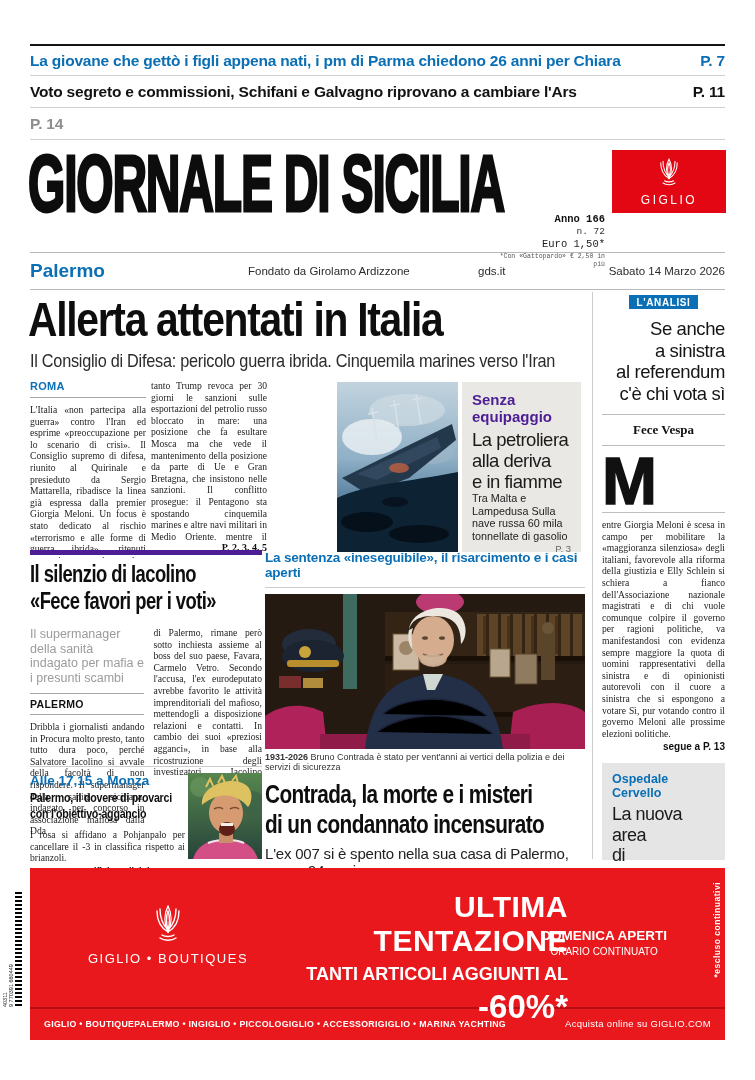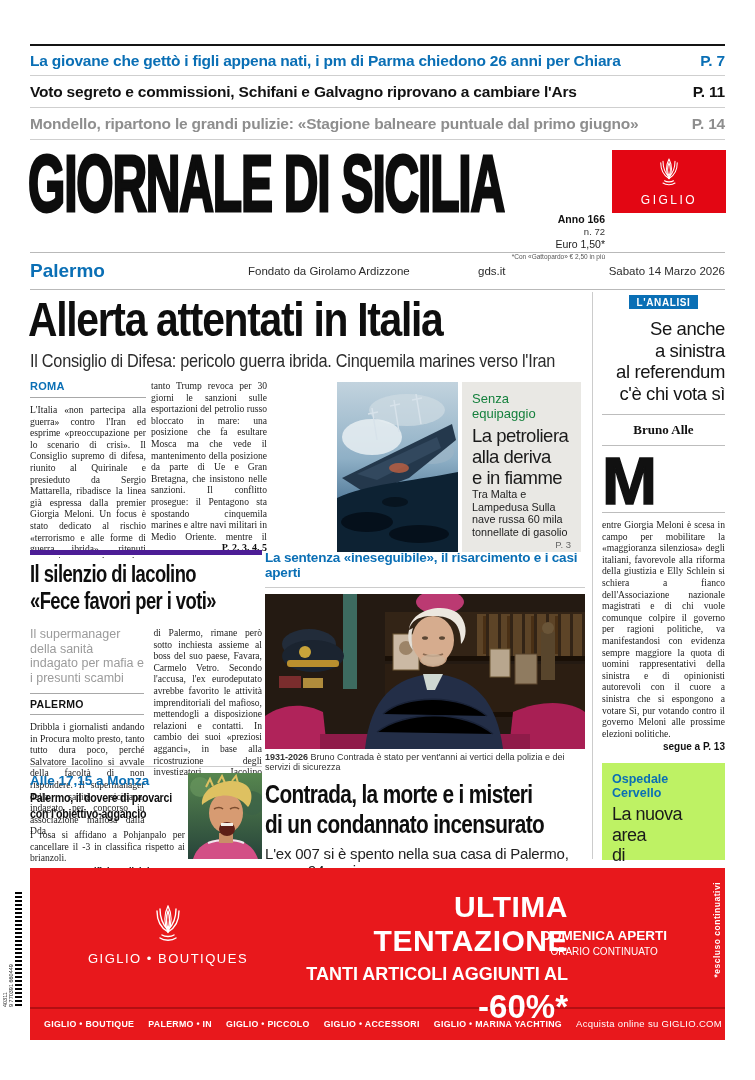--- a/index.html
+++ b/index.html
@@ -16,21 +16,21 @@
   .strip-row:first-child { border-top:2px solid #141414; }
   .strip-blue { color:#0a6fb5; } .strip-black { color:#121212; } .strip-gray { color:#8e8e8e; }
 
   
   .masthead-title { left:28px; top:144px; font-size:80px; font-weight:bold; line-height:1;
                     letter-spacing:-2px; white-space:nowrap; color:#0d0d0d;
                     -webkit-text-stroke:3px #0d0d0d; transform:scaleX(0.60); transform-origin:left top; }
   .logo-box { left:612px; top:150px; width:114px; height:63px; background:#e30613; color:#fff;
               display:flex; flex-direction:column; align-items:center; justify-content:center; gap:3px; }
   .logo-label { font-size:12px; letter-spacing:2.5px; }
-  .edition { left:495px; top:213px; width:110px; text-align:right; line-height:1.25; }
+  .edition { left:495px; top:213px; width:110px; text-align:right; line-height:1.25;font-family:Liberation Mono, monospace; }
   .ed-anno { font-weight:bold; font-size:10.5px; }
   .ed-num { font-size:9.5px; color:#333; }
   .ed-price { font-size:10.5px; color:#222; }
   .ed-note { font-size:6.5px; color:#555; margin-top:2px; }
 
   
   .dateline { left:30px; top:252px; width:695px; height:38px;
               border-top:1px solid #b9b9b9; border-bottom:1px solid #b9b9b9; }
   .dl-city { position:absolute; left:0; top:7px; color:#0a6fb5; font-weight:bold; font-size:19px; }
   .dl-founded { position:absolute; left:218px; top:12px; font-size:11.5px; color:#2b2b2b; }
@@ -48,21 +48,21 @@
           text-align:justify; color:#1c1c1c; }
   .lead-col1 { left:30px; top:380px; width:116px; height:178px; overflow:hidden; }
   .lead-col2 { left:151px; top:380px; width:116px; height:178px; }
   .lead-col2 .body { height:160px; overflow:hidden; }
   .lead-pages { text-align:right; font-family:"Liberation Serif", serif; font-weight:bold; font-size:10px; margin-top:2px; }
   .lead-caption { left:267px; top:487px; width:64px; font-size:8.8px; line-height:10.4px; color:#222; }
   .cap-title { font-weight:bold; }
   .lead-photo { left:337px; top:382px; width:121px; height:170px; }
   .sidebox { left:462px; top:382px; width:119px; height:170px; background:#e9e8e4;
              padding:9px 10px; display:flex; flex-direction:column; }
-  .sb-kicker { color:#15803d; font-weight:normal; font-size:13px; margin-bottom:4px; }
+  .sb-kicker { color:#4c1d95; font-weight:bold; font-size:15px; margin-bottom:4px; }
   .sb-title { font-size:18.5px; line-height:21px; letter-spacing:-0.5px; color:#1a1a1a; }
   .sb-text { margin-top:auto; font-size:10.8px; line-height:12.6px; color:#222; }
   .sb-page { text-align:right; font-size:9.5px; color:#666; margin-top:1px; }
 
   .vrule { left:592px; top:292px; width:1px; height:567px; background:#cccccc; }
 
   
   .analysis { left:602px; top:292px; width:123px; }
   .an-badge-wrap { text-align:center; }
   .an-badge { display:inline-block; background:#0a6fb5; color:#fff; font-weight:bold; font-size:10px;
@@ -107,40 +107,40 @@
   
   .monza { left:30px; top:766px; width:232px; border-top:1px solid #cccccc; padding-top:6px; }
   .mo-kicker { color:#0a6fb5; font-weight:bold; font-size:13.5px; }
   .mo-headline { font-weight:bold; font-size:13px; line-height:15.5px; letter-spacing:-0.3px;
                  width:195px; transform:scaleX(0.82); transform-origin:left top; margin-top:2px; color:#0e0e0e; }
   .mo-body { width:155px; margin-top:8px; }
   .mo-byline { width:155px; text-align:right; font-size:9px; margin-top:2px; }
   .mo-photo { position:absolute; left:158px; top:6px; width:74px; height:86px; }
 
   
-  .cervello { left:602px; top:763px; width:123px; height:97px; background:#bef264; padding:9px 10px; }
+  .cervello { left:602px; top:763px; width:123px; height:97px; background:#e5e5e5; padding:9px 10px; }
   .ce-kicker { color:#0a6fb5; font-weight:bold; font-size:12.5px; margin-bottom:4px; }
   .ce-title { font-size:18px; line-height:20.5px; letter-spacing:-0.5px; color:#1a1a1a; }
   .ce-byline { text-align:right; font-size:10px; margin-top:9px; }
 
   
   .ad { left:30px; top:868px; width:695px; height:172px; background:#e8181c; color:#fff; }
   .ad-main { position:relative; height:141px; border-bottom:2px solid rgba(80,0,0,0.35); }
   .ad-brand { position:absolute; left:48px; top:34px; width:180px; text-align:center; }
   .ad-brand-label { font-size:13px; letter-spacing:1.5px; margin-top:5px; }
   .ad-center { position:absolute; left:228px; top:22px; width:310px; text-align:right; }
   .ad-h { font-size:30px; font-weight:bold; letter-spacing:0.5px; }
   .ad-s { font-size:18px; font-weight:bold; margin-top:6px; }
   .ad-d { font-size:33px; font-weight:bold; margin-top:3px; }
   .ad-right { position:absolute; right:58px; top:60px; text-align:center;margin-left:48px; }
   .ad-r1 { font-size:13.5px; font-weight:bold; }
   .ad-r2 { font-size:10px; margin-top:3px; }
   .ad-note { position:absolute; right:3px; top:14px; writing-mode:vertical-rl; transform:rotate(180deg);
              font-size:8.5px; font-weight:bold; letter-spacing:0.5px; }
-  .ad-nav { height:29px; display:flex; align-items:center; gap:14px; padding:0 14px;
+  .ad-nav { height:29px; display:flex; align-items:center; padding:0 14px;
             font-size:8.8px; font-weight:bold; letter-spacing:0.3px; white-space:nowrap; }
   .ad-cta { margin-left:auto; font-weight:normal; font-size:9.5px; }
 
   
   .barcode { left:2px; top:892px; width:20px; height:115px; display:flex; gap:1px; }
   .bc-nums { writing-mode:vertical-rl; transform:rotate(180deg); font-size:5.5px; color:#222;
              display:flex; flex-direction:column; justify-content:space-between; }
   .bc-bars { width:12px; height:100%; background:repeating-linear-gradient(180deg,#000 0 2px,#fff 2px 4px); }
 </style>
 </head>
@@ -151,21 +151,20 @@
   <div class="abs topstrip">
     <div class="strip-row strip-blue">
       <span>La giovane che gettò i figli appena nati, i pm di Parma chiedono 26 anni per Chiara</span>
       <span>P. 7</span>
     </div>
     <div class="strip-row strip-black">
       <span>Voto segreto e commissioni, Schifani e Galvagno riprovano a cambiare l'Ars</span>
       <span>P. 11</span>
     </div>
     <div class="strip-row strip-gray">
-      <span>Mondello, ripartono le grandi pulizie: «Stagione balneare puntuale dal primo giugno»</span>
       <span>P. 14</span>
     </div>
   </div>
 
   <div class="abs masthead-title">GIORNALE DI SICILIA</div>
   <div class="abs logo-box">
     <span>
       <svg width="30" height="30" viewBox="0 0 36 40" fill="none" stroke="#fff" stroke-width="1.4" stroke-linecap="round">
         <path d="M18 4 C14 12 14 22 18 30 C22 22 22 12 18 4"></path>
         <path d="M18 9 C16 14 16 22 18 27 C20 22 20 14 18 9"></path>
@@ -251,21 +250,21 @@
 
   <div class="abs analysis">
     <div class="an-badge-wrap">
       <span class="an-badge">L'ANALISI</span>
     </div>
     <div class="an-headline preline">Se anche
 a sinistra
 al referendum
 c'è chi vota sì</div>
     <div class="an-rule"></div>
-    <div class="an-byline">Bruno Alle</div>
+    <div class="an-byline">Fece Vespa</div>
     <div class="an-drop">M</div>
     <div class="an-body body">
       <p>entre Giorgia Meloni è scesa in campo per mobilitare la «maggioranza silenziosa» degli italiani, favorevole alla riforma della giustizia e Elly Schlein si schiera a fianco dell'Associazione nazionale magistrati e di chi vuole comunque colpire il governo per ragioni politiche, va manifestandosi con evidenza sempre maggiore la quota di uomini rappresentativi della sinistra e di opinionisti autorevoli con il cuore a sinistra che si espongono a votare Sì, pur votando contro il governo Meloni alle prossime elezioni politiche.</p>
 
     </div>
     <div class="an-more">segue a P. 13</div>
   </div>
 
   <div class="abs iacolino">
     <div class="ia-headline preline">Il silenzio di Iacolino

